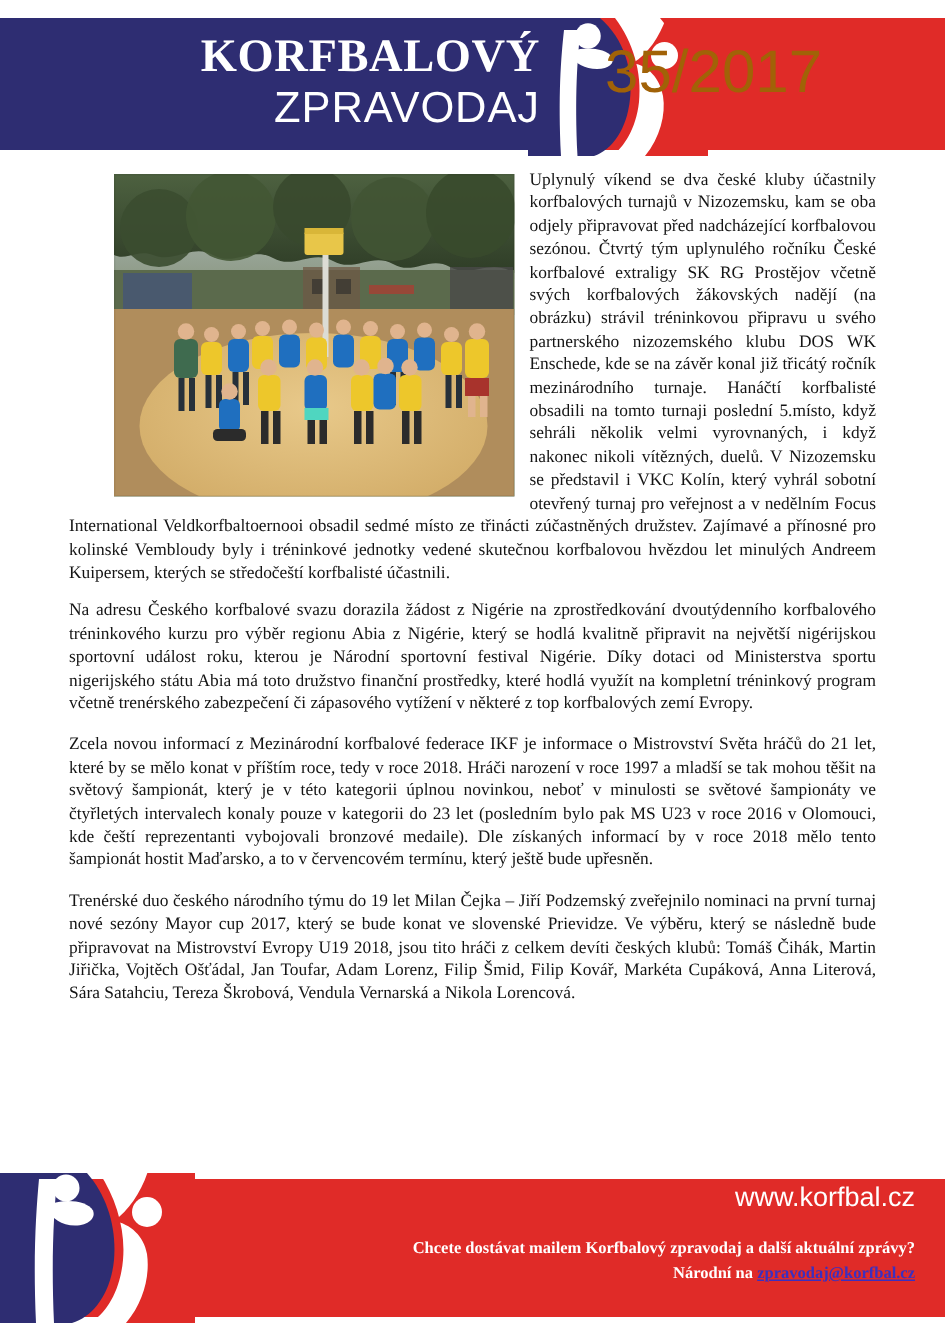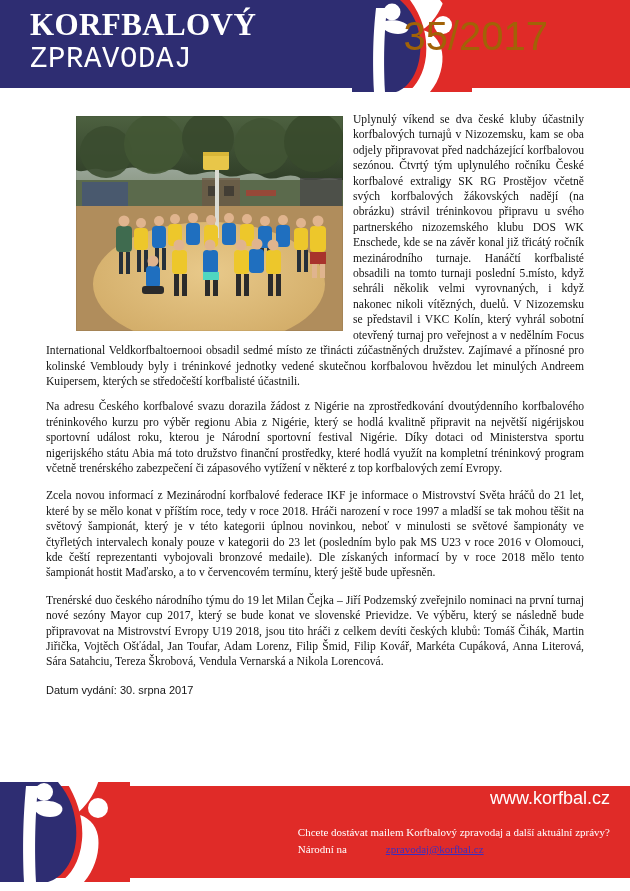--- a/index.html
+++ b/index.html
@@ -20,23 +20,24 @@
   
   .page {
     position: absolute;
     inset: 0;
     background: #ffffff;
   }
 
   
   .header {
     position: absolute;
-    left: 0; top: 0;
+    left: 0; top: 12px;
     width: 562px;
     height: 88px;
+    text-align: right;
   }
   .header-blue {
     position: absolute;
     left: 0; top: 0;
     width: 398px;
     height: 88px;
     background: #2e2d72;
   }
   .header-red {
     position: absolute;
@@ -62,21 +63,21 @@
   .title-line1 {
     font-family: "Liberation Serif", serif;
     font-weight: bold;
     font-size: 31px;
     letter-spacing: 0.4px;
     color: #ffffff;
     line-height: 34px;
     white-space: nowrap;
   }
   .title-line2 {
-    font-family: Liberation Mono, monospace;
+    font-family: Liberation Sans, sans-serif;
     font-weight: normal;
     font-size: 29px;
     letter-spacing: 0.6px;
     color: #ffffff;
     line-height: 36px;
     white-space: nowrap;
   }
   .issue-number {
     position: absolute;
     right: 14px;
@@ -168,29 +169,30 @@
     top: 2px;
     font-family: "Liberation Sans", sans-serif;
     font-size: 18px;
     color: #ffffff;
     white-space: nowrap;
   }
   .footer-lines {
     position: absolute;
     right: 20px;
     top: 38px;
+    text-align: right;
     font-family: "Liberation Serif", serif;
     font-size: 11px;
     line-height: 17px;
     color: #ffffff;
+    font-weight: bold;
   }
   .footer-mail {
     color: #3b2fc0;
     text-decoration: underline;
-    margin-left: 36px;
   }
 </style>
 </head>
 <body>
 
 <div class="page">
 
   <div class="header">
     <div class="header-blue"></div>
     <div class="header-red"></div>
@@ -360,21 +362,20 @@
           <rect x="0" y="0" width="267" height="215" fill="none" stroke="#000000" stroke-opacity="0.06" stroke-width="2"></rect>
         </svg>
       </div>
     </div>
 
     <p class="para first">Uplynulý víkend se dva české kluby účastnily korfbalových turnajů v Nizozemsku, kam se oba odjely připravovat před nadcházející korfbalovou sezónou. Čtvrtý tým uplynulého ročníku České korfbalové extraligy SK RG Prostějov včetně svých korfbalových žákovských nadějí (na obrázku) strávil tréninkovou připravu u svého partnerského nizozemského klubu DOS WK Enschede, kde se na závěr konal již třicátý ročník mezinárodního turnaje. Hanáčtí korfbalisté obsadili na tomto turnaji poslední 5.místo, když sehráli několik velmi vyrovnaných, i když nakonec nikoli vítězných, duelů. V Nizozemsku se představil i VKC Kolín, který vyhrál sobotní otevřený turnaj pro veřejnost a v nedělním Focus International Veldkorfbaltoernooi obsadil sedmé místo ze třinácti zúčastněných družstev. Zajímavé a přínosné pro kolinské Vembloudy byly i tréninkové jednotky vedené skutečnou korfbalovou hvězdou let minulých Andreem Kuipersem, kterých se středočeští korfbalisté účastnili.</p>
     <p class="para">Na adresu Českého korfbalové svazu dorazila žádost z Nigérie na zprostředkování dvoutýdenního korfbalového tréninkového kurzu pro výběr regionu Abia z Nigérie, který se hodlá kvalitně připravit na největší nigérijskou sportovní událost roku, kterou je Národní sportovní festival Nigérie. Díky dotaci od Ministerstva sportu nigerijského státu Abia má toto družstvo finanční prostředky, které hodlá využít na kompletní tréninkový program včetně trenérského zabezpečení či zápasového vytížení v některé z top korfbalových zemí Evropy.</p>
     <p class="para">Zcela novou informací z Mezinárodní korfbalové federace IKF je informace o Mistrovství Světa hráčů do 21 let, které by se mělo konat v příštím roce, tedy v roce 2018. Hráči narození v roce 1997 a mladší se tak mohou těšit na světový šampionát, který je v této kategorii úplnou novinkou, neboť v minulosti se světové šampionáty ve čtyřletých intervalech konaly pouze v kategorii do 23 let (posledním bylo pak MS U23 v roce 2016 v Olomouci, kde čeští reprezentanti vybojovali bronzové medaile). Dle získaných informací by v roce 2018 mělo tento šampionát hostit Maďarsko, a to v červencovém termínu, který ještě bude upřesněn.</p>
     <p class="para">Trenérské duo českého národního týmu do 19 let Milan Čejka – Jiří Podzemský zveřejnilo nominaci na první turnaj nové sezóny Mayor cup 2017, který se bude konat ve slovenské Prievidze. Ve výběru, který se následně bude připravovat na Mistrovství Evropy U19 2018, jsou tito hráči z celkem devíti českých klubů: Tomáš Čihák, Martin Jiřička, Vojtěch Ošťádal, Jan Toufar, Adam Lorenz, Filip Šmid, Filip Kovář, Markéta Cupáková, Anna Literová, Sára Satahciu, Tereza Škrobová, Vendula Vernarská a Nikola Lorencová.</p>
 
-    <div class="date-line">Datum vydání: 30. srpna 2017</div>
   </div>
 
   <div class="footer">
     <div class="footer-red"></div>
     <div class="footer-white-base"></div>
 
     <div class="footer-logo">
       <svg width="130" height="100" viewBox="0 0 130 100" xmlns="http://www.w3.org/2000/svg">
 
         <path d="M62,-6 C76,12 84,36 82,58 C80,80 70,94 60,100 L96,100 C108,84 114,60 113,38 C112,16 106,2 98,-6 Z" fill="#ffffff"></path>

